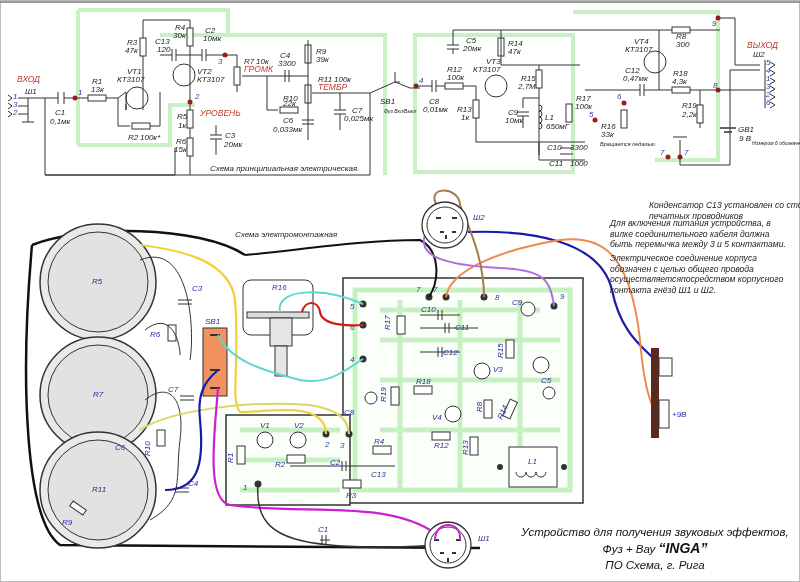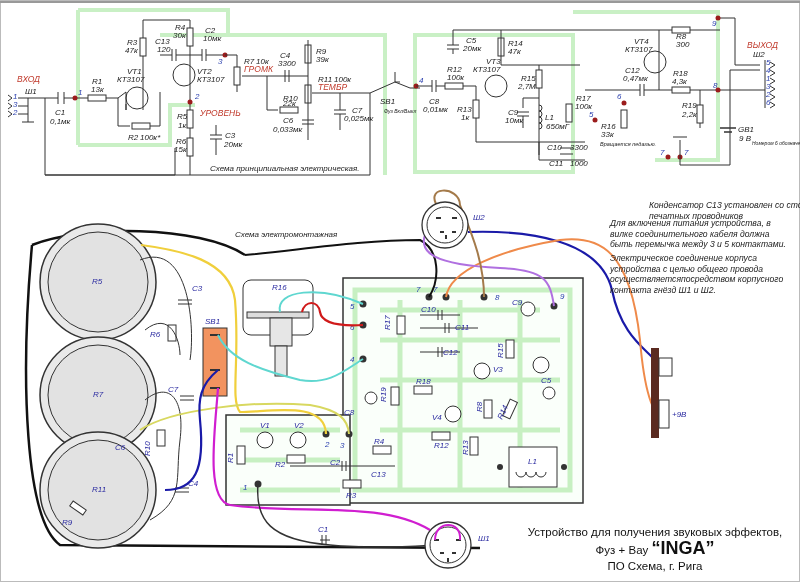--- a/index.html
+++ b/index.html
@@ -5,21 +5,21 @@
   html,body{margin:0;padding:0;background:#fff;}
   body{width:800px;height:582px;overflow:hidden;font-family:"Liberation Sans",sans-serif;}
   #stage{position:relative;width:800px;height:582px;background:#fff;}
   svg{position:absolute;left:0;top:0;}
   .lbl{font-family:"Liberation Sans",sans-serif;font-style:italic;font-size:8px;fill:#222;}
   .lblb{font-family:"Liberation Sans",sans-serif;font-style:italic;font-size:8px;fill:#2a2aa0;}
   .red{font-family:"Liberation Sans",sans-serif;font-style:italic;font-size:8.5px;fill:#c0392b;}
   .num{font-family:"Liberation Sans",sans-serif;font-style:italic;font-size:8px;fill:#2a3fae;}
   .w{fill:none;stroke:#333;stroke-width:1;}
   .note{position:absolute;font-family:"Liberation Sans",sans-serif;font-style:italic;font-size:8.6px;color:#222;line-height:10.5px;}
-  .title{position:absolute;font-family:"Liberation Sans",sans-serif;font-size:11.5px;color:#111;text-align:center;line-height:16px;}
+  .title{position:absolute;font-family:"Liberation Sans",sans-serif;font-style:italic;font-size:11.5px;color:#111;text-align:center;line-height:16px;}
 </style>
 </head>
 <body>
 
 <div id="stage">
 
 <svg width="800" height="582" viewBox="0 0 800 582">
 
   <rect x="0.5" y="0.5" width="799" height="581" fill="none" stroke="#bbb"></rect>
   <line x1="0" y1="2" x2="800" y2="2" stroke="#999" stroke-width="2"></line>
@@ -371,24 +371,24 @@
 
     <rect x="651" y="348" width="8" height="90" fill="#5a2a20"></rect>
     <rect x="659" y="358" width="13" height="18" fill="#fff" stroke="#333"></rect>
     <rect x="659" y="400" width="10" height="28" fill="#fff" stroke="#333"></rect>
     <text class="lblb" x="672" y="417">+9В</text>
   </g>
 </svg>
 
 <div class="note" style="left:610px;top:200px;width:180px;margin-left:39px;">Конденсатор С13 установлен со стороны печатных проводников</div>
 <div class="note" style="left:610px;top:218px;width:180px;">Для включения питания устройства, в вилке соединительного кабеля должна быть перемычка между 3 и 5 контактами.</div>
-<div class="note" style="left:610px;top:253px;width:185px;">Электрическое соединение корпуса устройства с целью общего провода осуществляетсяпосредством корпусного контакта гнёзд Ш1 и Ш2.</div>
+<div class="note" style="left:610px;top:253px;width:185px;">Электрическое соединение корпуса обозначен с целью общего провода осуществляетсяпосредством корпусного контакта гнёзд Ш1 и Ш2.</div>
 
 <div class="title" style="left:520px;top:524px;width:270px;">
   <div>Устройство для получения звуковых эффектов,</div>
   <div>
     <span>Фуз + Вау</span>
-    <b style="font-size:18px;">“INGA”</b>
+    <b style="font-size:14px;">“INGA”</b>
   </div>
   <div>ПО Схема, г. Рига</div>
 </div>
 
 </div>
 
 </body></html>

